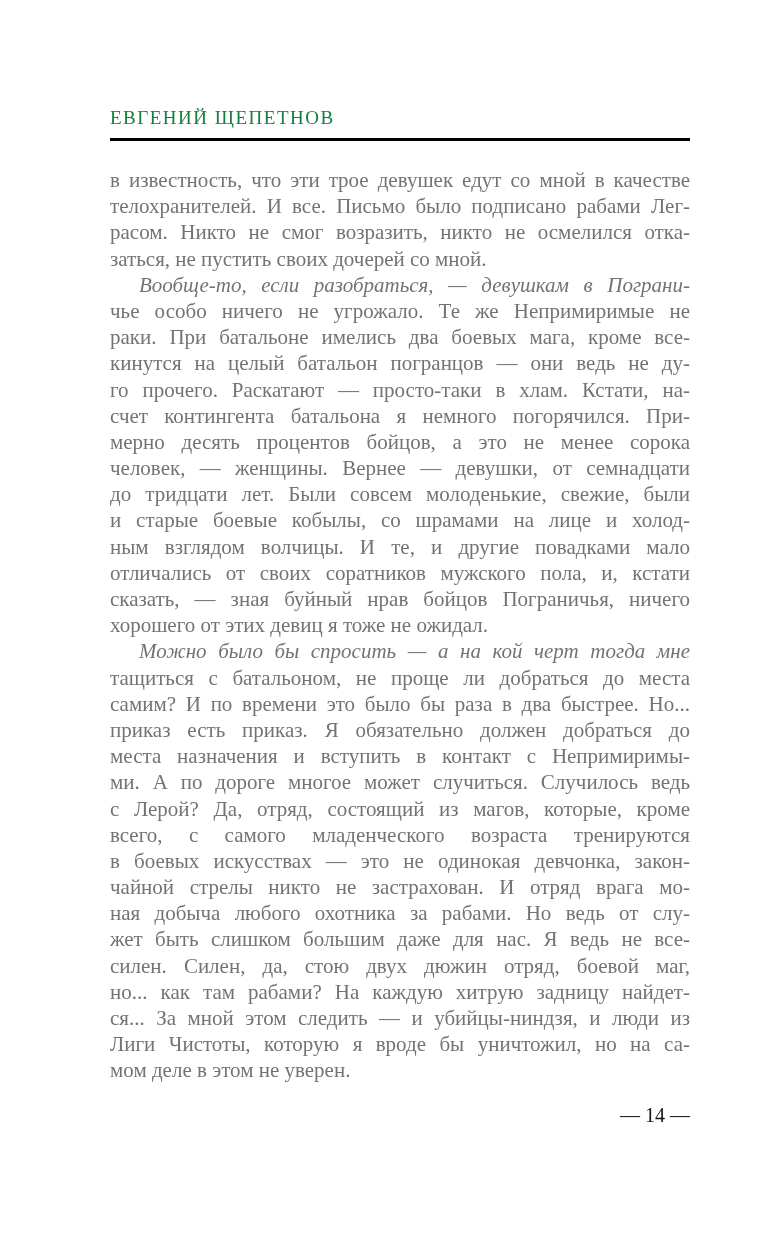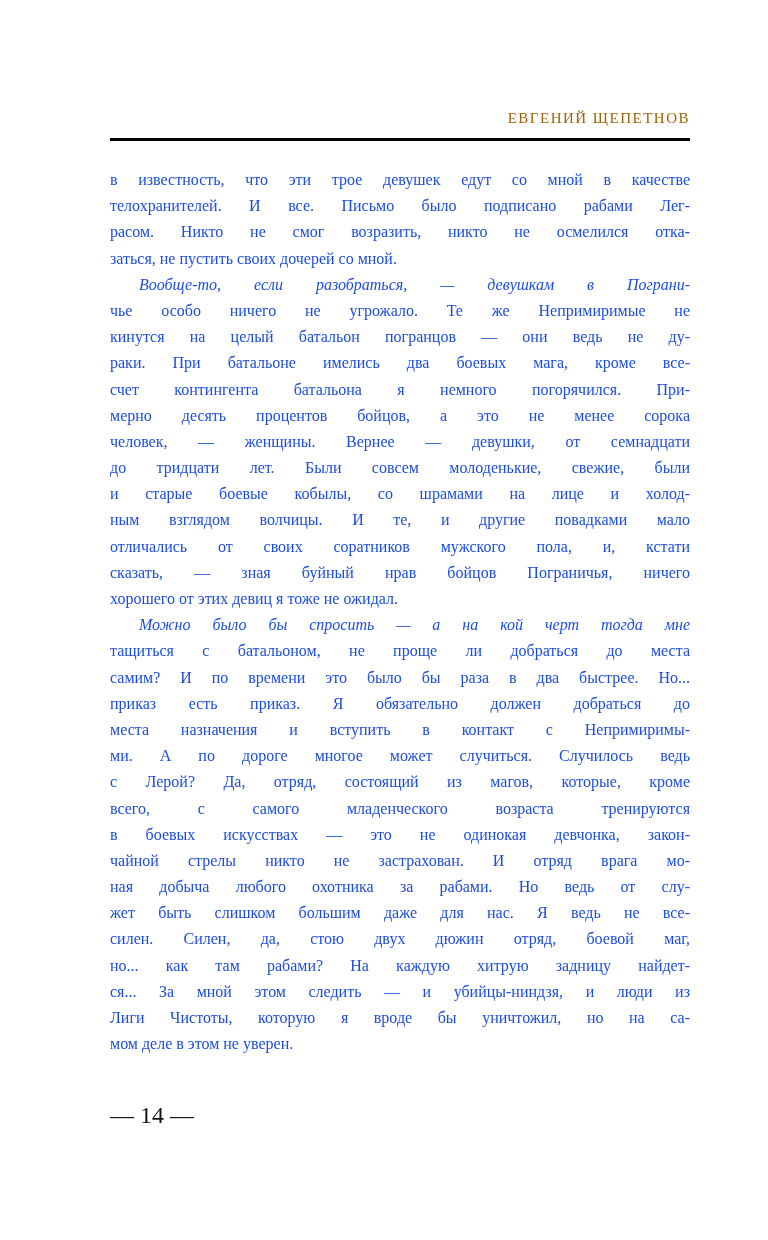--- a/index.html
+++ b/index.html
@@ -18,43 +18,43 @@
     width: 768px;
     height: 1240px;
     background: #ffffff;
     overflow: hidden;
   }
   .running-header {
     position: absolute;
     left: 110px;
     top: 107px;
     width: 580px;
-    text-align: right;
-    font-size: 15px;
+    text-align: left;
+    font-size: 19px;
     line-height: 22px;
     letter-spacing: 1.5px;
-    color: #a16207;
+    color: #15803d;
     white-space: nowrap;
   }
   .header-rule {
     position: absolute;
     left: 110px;
     top: 138px;
     width: 580px;
     height: 3px;
     background: #000000;
   }
   .text-block {
     position: absolute;
     left: 110px;
     top: 167px;
     width: 580px;
-    font-size: 16px;
+    font-size: 21px;
     line-height: 26.2px;
-    color: #1d4ed8;
+    color: #737373;
   }
   .paragraph {
     margin: 0;
     padding: 0;
   }
   .line {
     text-align: justify;
     text-align-last: justify;
     white-space: normal;
     overflow: hidden;
@@ -65,22 +65,22 @@
   }
   .line.indented {
     text-indent: 29px;
     font-style: italic;
   }
   .page-number {
     position: absolute;
     left: 110px;
     top: 1103px;
     width: 580px;
-    text-align: left;
-    font-size: 24px;
+    text-align: right;
+    font-size: 20px;
     line-height: 24px;
     color: #141414;
     white-space: nowrap;
   }
 </style>
 </head>
 <body>
 
 <div class="page">
 
@@ -91,22 +91,23 @@
   <div class="text-block">
       <div class="paragraph">
         <div class="line">в известность, что эти трое девушек едут со мной в качестве</div>
         <div class="line">телохранителей. И все. Письмо было подписано рабами Лег-</div>
         <div class="line">расом. Никто не смог возразить, никто не осмелился отка-</div>
         <div class="line para-end">заться, не пустить своих дочерей со мной.</div>
       </div>
       <div class="paragraph">
         <div class="line indented">Вообще-то, если разобраться, — девушкам в Пограни-</div>
         <div class="line">чье особо ничего не угрожало. Те же Непримиримые не</div>
+        <div class="line">раки. При батальоне имелись два боевых мага, кроме все-</div>
         <div class="line">кинутся на целый батальон погранцов — они ведь не ду-</div>
-        <div class="line">раки. При батальоне имелись два боевых мага, кроме все-</div>
+        <div class="line">го прочего. Раскатают — просто-таки в хлам. Кстати, на-</div>
         <div class="line">счет контингента батальона я немного погорячился. При-</div>
         <div class="line">мерно десять процентов бойцов, а это не менее сорока</div>
         <div class="line">человек, — женщины. Вернее — девушки, от семнадцати</div>
         <div class="line">до тридцати лет. Были совсем молоденькие, свежие, были</div>
         <div class="line">и старые боевые кобылы, со шрамами на лице и холод-</div>
         <div class="line">ным взглядом волчицы. И те, и другие повадками мало</div>
         <div class="line">отличались от своих соратников мужского пола, и, кстати</div>
         <div class="line">сказать, — зная буйный нрав бойцов Пограничья, ничего</div>
         <div class="line para-end">хорошего от этих девиц я тоже не ожидал.</div>
       </div>

